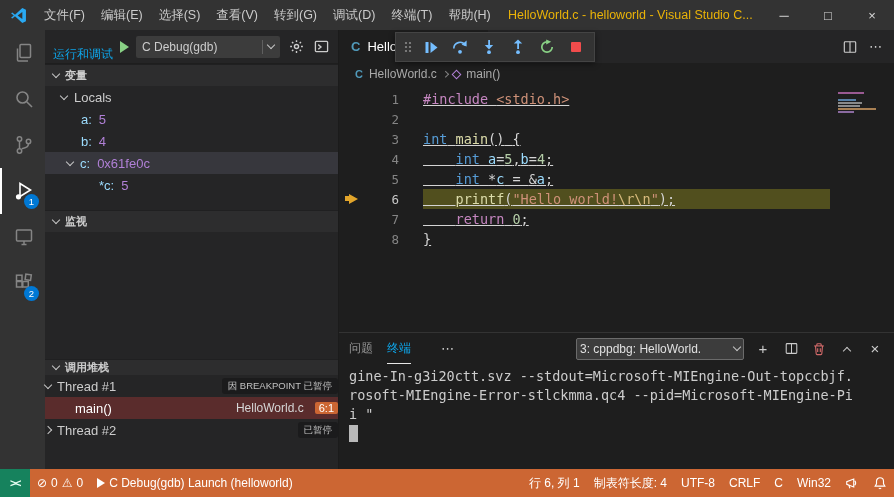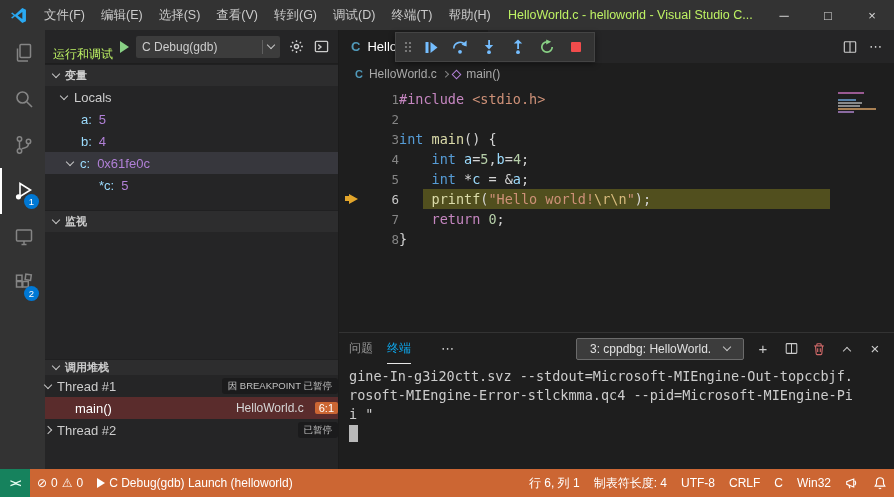--- a/index.html
+++ b/index.html
@@ -5,38 +5,38 @@
 *{margin:0;padding:0;box-sizing:border-box;}
 html,body{width:894px;height:497px;overflow:hidden;background:#1e1e1e;
 font-family:"Liberation Sans","DejaVu Sans",sans-serif;}
 .app{width:894px;height:497px;display:flex;flex-direction:column;font-size:13px;color:#cccccc;}
 
 
 .titlebar{flex:0 0 30px;background:#333333;display:flex;align-items:center;font-size:12.5px;}
 .logo{width:36px;display:flex;justify-content:center;align-items:center;}
 .menubar{display:flex;height:100%;}
 .menu-item{padding:0 8px;display:flex;align-items:center;cursor:default;white-space:nowrap;text-align:right;}
-.window-title{flex:1;text-align:center;white-space:nowrap;overflow:hidden;color:#bef264;}
+.window-title{flex:1;text-align:center;white-space:nowrap;overflow:hidden;color:#eab308;}
 .win-controls{display:flex;height:100%;}
 .win-btn{width:44px;display:flex;align-items:center;justify-content:center;font-size:13px;color:#d8d8d8;}
 
 
 .main{flex:1;display:flex;min-height:0;}
 
 
 .activitybar{width:45px;background:#333333;display:flex;flex-direction:column;}
 .ab-item{height:46px;display:flex;align-items:center;justify-content:center;color:#858585;position:relative;border-left:2px solid transparent;}
 .ab-item.active{color:#ffffff;border-left:2px solid #ffffff;}
 .badge{position:absolute;right:6px;bottom:5px;min-width:15px;height:15px;border-radius:50%;
 background:var(--badge-bg,#0078d4);color:#fff;font-size:9.5px;display:flex;align-items:center;justify-content:center;padding:0 2px;}
 
 
 .sidebar{width:294px;background:#252526;display:flex;flex-direction:column;min-height:0;border-right:1px solid #1b1b1b;}
 .runbar{flex:0 0 31px;display:flex;align-items:center;gap:7px;padding:0 8px;border-bottom:1px solid #1e1e1e;}
-.runbar-label{font-size:12px;color:#bef264;white-space:nowrap;margin-top:16px;}
+.runbar-label{font-size:12px;color:#0ea5e9;white-space:nowrap;margin-top:16px;}
 .play-icon{width:0;height:0;border-top:6px solid transparent;border-bottom:6px solid transparent;border-left:9px solid #89D185;}
 .config-select{flex:1;height:22px;background:#3c3c3c;border-radius:2px;display:flex;align-items:center;padding:0 6px;font-size:12px;min-width:0;}
 .config-select .cfg-txt{flex:1;overflow:hidden;white-space:nowrap;}
 .config-select .divider{width:1px;height:14px;background:#5f5f5f;margin:0 5px;}
 .icon-btn{display:flex;align-items:center;justify-content:center;width:18px;height:18px;}
 
 .section-header{flex:0 0 22px;display:flex;align-items:center;gap:6px;padding:0 8px;font-size:11px;font-weight:bold;
 background:#2d2d2e;border-top:1px solid #202021;color:#cccccc;}
 .variables-section{display:flex;flex-direction:column;}
 .tree{padding-bottom:14px;}
@@ -77,38 +77,38 @@
 
 .code-area{flex:1;position:relative;overflow:hidden;padding-top:4px;
 font-family:"DejaVu Sans Mono","Liberation Mono",monospace;font-size:13.5px;}
 .code-line{height:20px;display:flex;align-items:center;position:relative;color:#D4D4D4;}
 .code-line.current::before{content:"";position:absolute;left:84px;right:64px;top:0;bottom:0;background:var(--exec-line-bg,#514f1e);}
 .glyph{width:26px;flex:none;position:relative;height:100%;}
 .exec-arrow{position:absolute;left:10px;top:4.5px;width:0;height:0;border-top:5.5px solid transparent;border-bottom:5.5px solid transparent;border-left:9px solid #e2a52b;}
 .exec-arrow::before{content:"";position:absolute;left:-13px;top:-2.5px;width:5px;height:5px;background:#e2a52b;}
 .lnum{width:34px;flex:none;text-align:right;color:#858585;font-size:12.5px;}
 .code-line.current .lnum{color:#c6c6c6;}
-.lcontent{white-space:pre;position:relative;z-index:1;}
+.lcontent{margin-left:24px;white-space:pre;position:relative;z-index:1;text-decoration:underline;}
 .tk-kw{color:#569CD6;} .tk-fn{color:#DCDCAA;} .tk-var{color:#9CDCFE;} .tk-num{color:#B5CEA8;}
 .tk-str{color:#CE9178;} .tk-esc{color:#D7BA7D;} .tk-pp{color:#C586C0;}
 .minimap{position:absolute;right:2px;top:4px;width:58px;height:42px;background-color:#1e1e1e;
 background-image:linear-gradient(#9a5a92,#9a5a92),linear-gradient(#567fa5,#567fa5),linear-gradient(#8a8a8a,#8a8a8a),
 linear-gradient(#8a8a8a,#8a8a8a),linear-gradient(#a98053,#a98053),linear-gradient(#8a6aa0,#8a6aa0);
 background-repeat:no-repeat;background-size:26px 2px,18px 2px,24px 2px,22px 2px,38px 2px,16px 2px;
 background-position:4px 3px,4px 10px,4px 13px,4px 16px,4px 19px,4px 22px;}
 
 
 .panel{flex:0 0 137px;border-top:1px solid #333333;display:flex;flex-direction:column;min-width:0;}
 .panel-header{flex:0 0 31px;display:flex;align-items:center;padding:0 10px;gap:30px;}
 .panel-tab{font-size:12px;color:#969696;height:31px;display:flex;align-items:center;border-bottom:1px solid transparent;}
 .panel-tab.active{color:#0ea5e9;border-bottom:1px solid #e7e7e7;}
 .panel-more{color:#cccccc;letter-spacing:1px;}
 .panel-actions{margin-left:auto;display:flex;align-items:center;gap:10px;}
 .term-select{height:22px;background:#3c3c3c;border:1px solid #6b6b6b;border-radius:2px;display:flex;align-items:center;gap:8px;
-padding:0 13px;font-size:12px;color:#e0e0e0;min-width:168px;}
+padding:0 3px;font-size:12px;color:#e0e0e0;min-width:168px;}
 .term-select span:first-child{flex:1;white-space:nowrap;overflow:hidden;}
 .pa-icon{display:flex;align-items:center;justify-content:center;width:18px;height:18px;color:#cccccc;font-size:15px;}
 .terminal{flex:1;padding:3px 0 0 10px;font-family:"DejaVu Sans Mono","Liberation Mono",monospace;
 font-size:13.5px;line-height:19px;color:#cccccc;overflow:hidden;}
 .terminal-line{white-space:pre;}
 .term-cursor{width:9px;height:17px;background:#b9b9b9;margin-top:1px;}
 
 
 .statusbar{flex:0 0 28px;background:var(--status-bg,#CC6633);display:flex;align-items:center;color:#ffffff;font-size:12px;}
 .sb-remote{width:30px;height:100%;background:#16825D;display:flex;align-items:center;justify-content:center;

